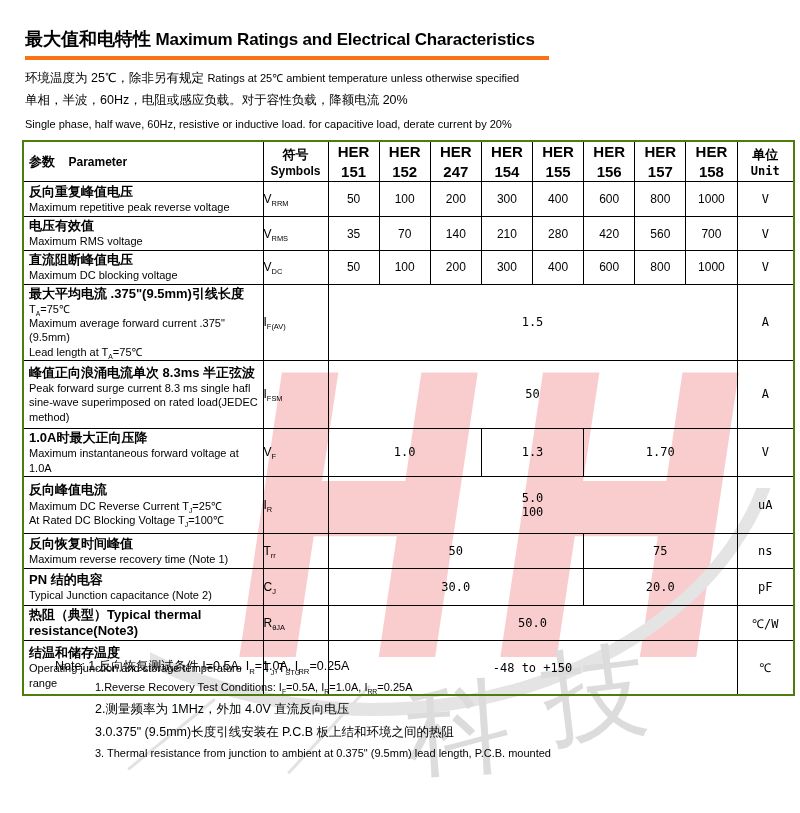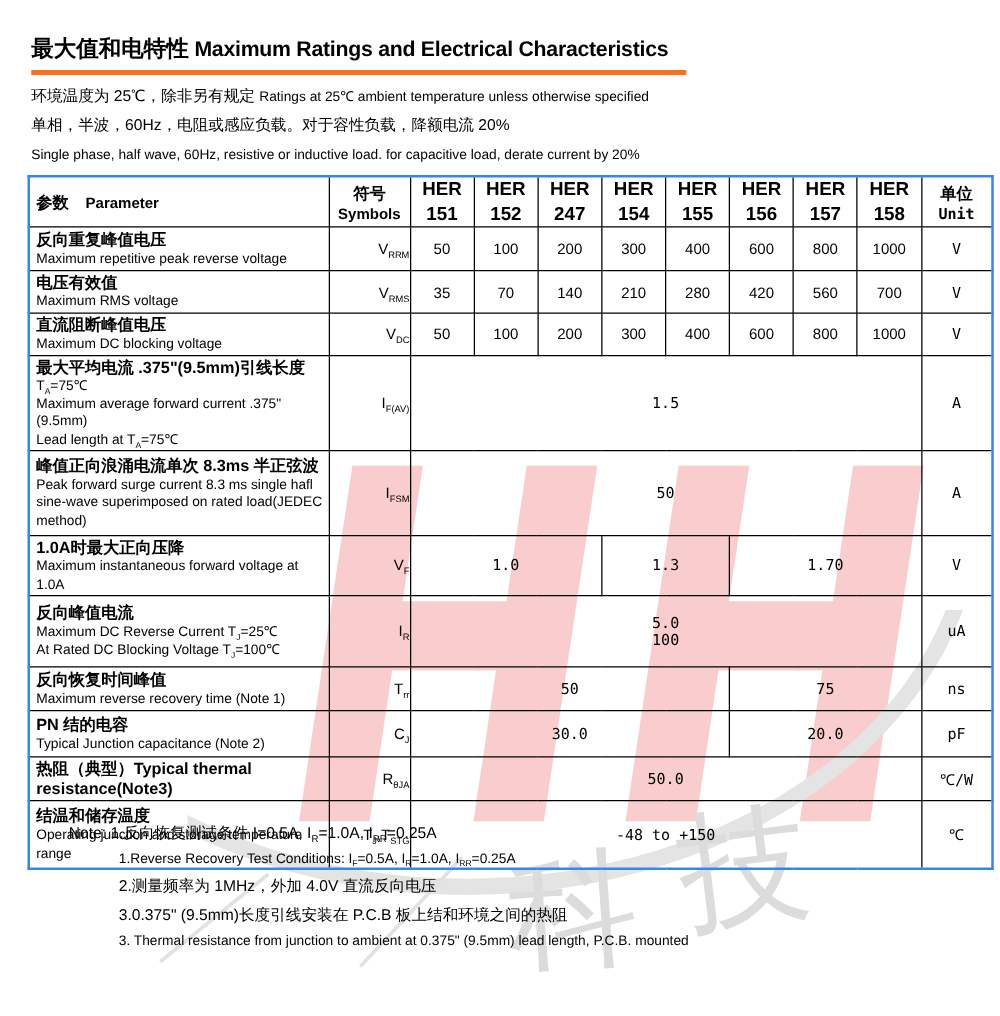--- a/index.html
+++ b/index.html
@@ -25,30 +25,30 @@
   .content{position:absolute;inset:0;z-index:1;}
   .title{position:absolute;left:25px;top:27px;border-bottom:4px solid #f97316;
          padding:0 14px 5px 0;white-space:nowrap;}
   .title .zhb{font-size:18px;font-weight:bold;}
   .title .enb{font-size:17px;font-weight:bold;letter-spacing:-0.2px;}
   .sub{position:absolute;left:25px;white-space:nowrap;}
   .sub1{top:68px;}  .sub2{top:92px;}  .sub3{top:118px;}
   .zh{font-size:12.5px;} .en{font-size:11px;}
   
   table.spec{position:absolute;left:22px;top:140px;width:773px;border-collapse:collapse;
-             table-layout:fixed;border:2px solid #3b82f6;}
+             table-layout:fixed;border:2px solid #4d7c0f;}
   table.spec td,table.spec th{border:1px solid #000;padding:0;vertical-align:middle;
              background:transparent;overflow:hidden;}
   th .hzh{font-size:13px;font-weight:bold;}
   th .hen{font-size:12px;font-weight:bold;}
   th .hmono{font-family:"DejaVu Sans Mono","Liberation Mono",monospace;font-size:12px;font-weight:bold;}
   .pcell{text-align:left;padding:1px 2px 1px 5px !important;}
   .p-zh{font-size:13px;font-weight:bold;line-height:1.25;}
   .p-en{font-size:11px;font-weight:normal;line-height:1.3;}
-  .scell{text-align:right;font-size:12px;}
+  .scell{text-align:left;font-size:12px;}
   .vcell{text-align:center;font-size:12px;}
   .v-mono{font-family:"DejaVu Sans Mono","Liberation Mono",monospace;}
   .ucell{text-align:center;font-size:12px;font-family:"DejaVu Sans Mono","Liberation Mono",monospace;}
   sub{font-size:62%;line-height:0;}
   .mh1{font-size:15px;font-weight:bold;line-height:1.3;}
   
   .notes{position:absolute;left:55px;top:658px;width:720px;}
   .note-line{margin-bottom:8px;white-space:nowrap;}
   .note-line.n-zh{font-size:12.5px;margin-bottom:6px;}
   .note-line.n-en{font-size:11px;}

